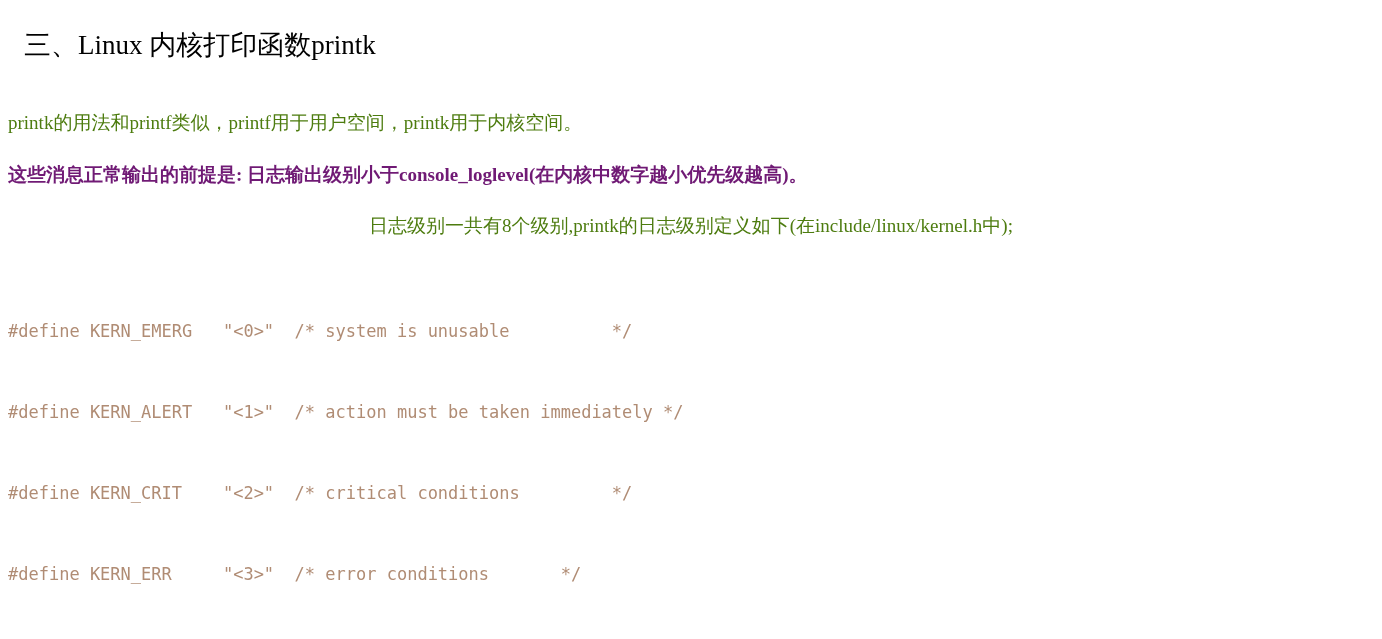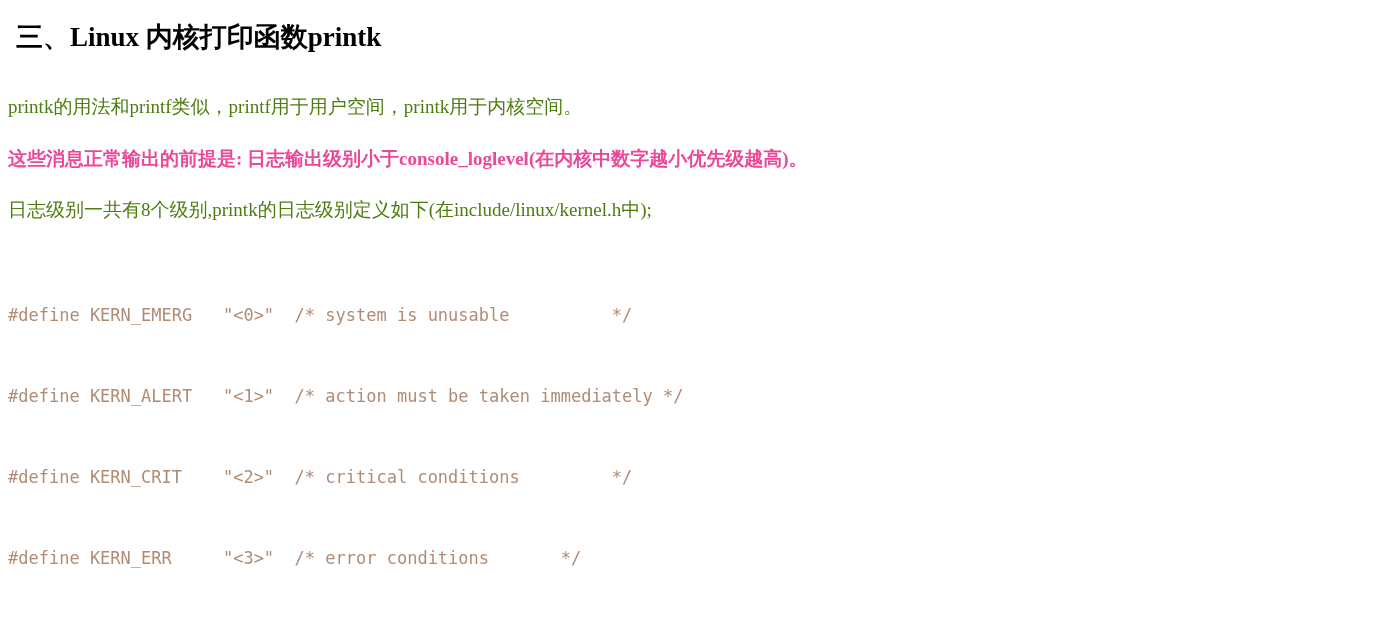--- a/index.html
+++ b/index.html
@@ -16,48 +16,48 @@
   }
   .page {
     position: relative;
     width: 1382px;
     height: 639px;
     box-sizing: border-box;
     padding: 0 8px;
   }
 
   .doc-title {
-    margin: 8px;
+    margin: 16px;
     padding-top: 12px;
     font-family: "Liberation Serif", "DejaVu Serif", serif;
     font-size: 27px;
-    font-weight: bold;
+    font-weight: normal;
     line-height: 34px;
     letter-spacing: 0px;
     color: #000000;
   }
 
   .para {
     margin: 0;
     font-size: 19px;
     line-height: 30px;
     color: #4d7c0f;
     font-family: "Liberation Serif", "DejaVu Serif", serif;
   }
 
   .para-1 { padding-top: 30px; }
   .para-2 { padding-top: 21px; width: 1366px; }
   .para-warning {
     padding-top: 22px;
     font-weight: bold;
-    color: #ec4899;
+    color: #701a75;
     font-size: 19px;
     line-height: 30px;
   }
-  .para-3 { padding-top: 21px; }
+  .para-3 { padding-top: 21px; text-align: center; }
 
   .code-block {
     margin: 0;
     padding-top: 23px;
     font-family: "DejaVu Sans Mono", "Liberation Mono", monospace;
     font-size: 17px;
     line-height: 27px;
     color: #b08c74;
     white-space: pre;
     letter-spacing: 0px;

